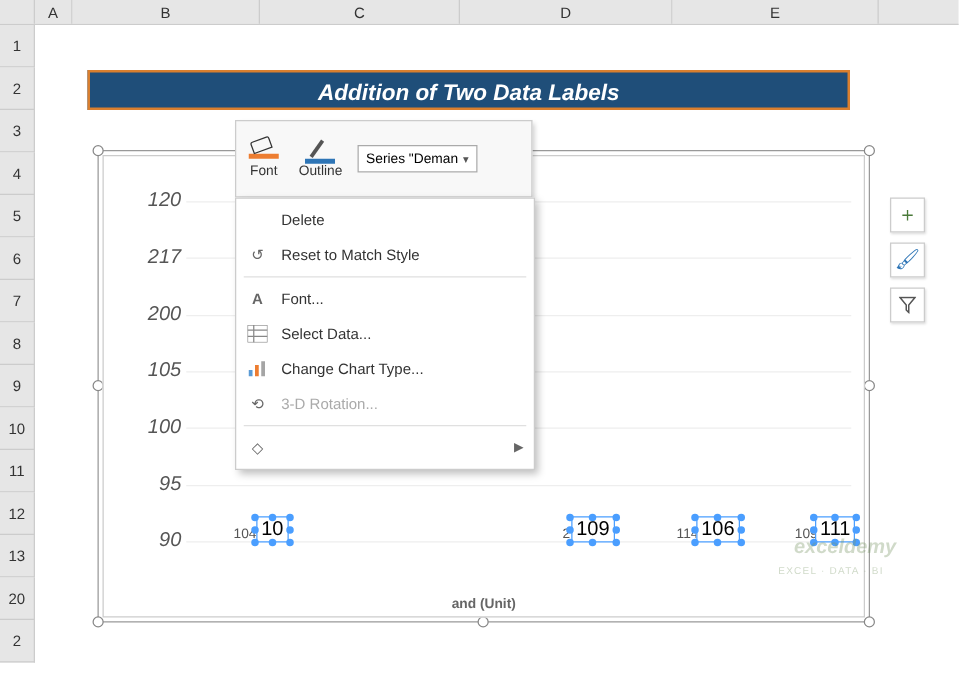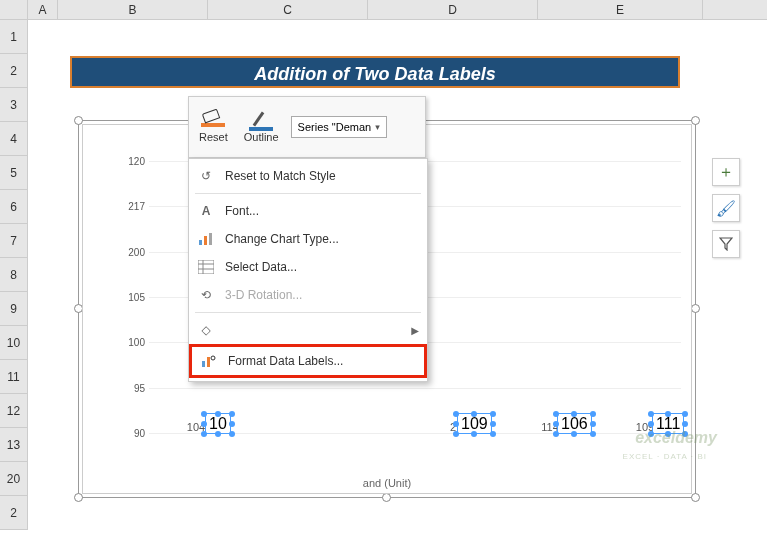--- a/index.html
+++ b/index.html
@@ -19,35 +19,35 @@
     .row-header { text-align: center; font-size: 12px; color: #333; border-bottom: 1px solid #ccc; border-right: 1px solid #ccc; background: #e6e6e6; line-height: 34px; height: 34px; }
     
     .title-bar { position: absolute; left: 70px; top: 56px; width: 610px; height: 32px; background: #1f4e79; color: #fff; font-weight: bold; font-style: italic; font-size: 18px; text-align: center; line-height: 32px; border: 2px solid #d97f2f; }
     
     .chart-container { position: absolute; left: 82px; top: 124px; width: 610px; height: 370px; border: 1px solid #ccc; background: #fff; }
     .chart-selected-border { position: absolute; left: 78px; top: 120px; width: 618px; height: 378px; border: 1px solid #999; }
     .sel-handle { position: absolute; width: 9px; height: 9px; background: #fff; border: 1px solid #888; border-radius: 50%; }
     
     .chart-area { position: absolute; left: 36px; top: 36px; right: 10px; bottom: 60px; }
     .y-axis { position: absolute; left: 0; top: 0; bottom: 0; width: 30px; }
-    .y-tick { position: absolute; right: 4px; font-size: 10px; color: #555; transform: translateY(-50%); }
+    .y-tick { position: absolute; right: 4px; font-size: 16px; color: #555; transform: translateY(-50%); font-style: italic; }
     .gridline { position: absolute; left: 30px; right: 0; height: 1px; background: #eee; }
     
     .bars-area { position: absolute; left: 30px; right: 0; top: 0; bottom: 0; }
     .bar-group { position: absolute; bottom: 0; width: 80px; }
     .bar { position: absolute; bottom: 0; width: 22px; }
     .bar-blue { background: #5b9bd5; }
     .bar-orange { background: #ed7d31; }
     .bar-label { position: absolute; font-size: 11px; color: #555; text-align: center; width: 30px; transform: translateX(-50%); white-space: nowrap; }
     .bar-label-selected { border: 1px solid #4a9eff; background: #fff; padding: 1px 3px; }
     .sel-dot { position: absolute; width: 6px; height: 6px; background: #4a9eff; border-radius: 50%; }
     
     .x-labels { position: absolute; left: 66px; bottom: 26px; right: 10px; height: 30px; }
     .x-label { position: absolute; font-size: 11px; color: #555; text-align: center; width: 80px; }
-    .axis-title { position: absolute; left: 0; right: 0; bottom: 4px; text-align: center; font-size: 11px; color: #666; }
+    .axis-title { position: absolute; left: 0; right: 0; bottom: 4px; text-align: center; font-size: 11px; color: #666; font-weight: bold; }
     
     .mini-toolbar { position: absolute; left: 188px; top: 96px; width: 238px; height: 62px; background: #f8f8f8; border: 1px solid #ccc; box-shadow: 2px 2px 4px rgba(0,0,0,.2); display: flex; align-items: center; padding: 4px 6px; gap: 8px; z-index: 50; }
     .mini-btn { display: flex; flex-direction: column; align-items: center; gap: 2px; font-size: 11px; color: #333; cursor: pointer; padding: 2px 4px; }
     .fill-icon { width: 24px; height: 18px; position: relative; }
     .fill-bucket { width: 16px; height: 10px; border: 1.5px solid #333; border-radius: 2px 2px 0 0; transform: rotate(-20deg); margin-left: 2px; }
     .fill-underline { width: 24px; height: 4px; background: #ed7d31; margin-top: 2px; }
     .outline-icon { width: 24px; height: 18px; position: relative; }
     .outline-pen { width: 3px; height: 16px; background: #555; transform: rotate(35deg); margin-left: 8px; }
     .outline-underline { width: 24px; height: 4px; background: #2e75b6; margin-top: 0px; }
     .series-dropdown { border: 1px solid #aaa; padding: 4px 6px; font-size: 11px; background: #fff; display: flex; align-items: center; gap: 4px; cursor: pointer; }
@@ -192,86 +192,80 @@
   </div>
   <div class="axis-title">and (Unit)</div>
 </div>
 
 <div class="mini-toolbar">
   <div class="mini-btn">
     <div class="fill-icon">
         <div class="fill-bucket"></div>
         <div class="fill-underline"></div>
       </div>
-    <span>Reset</span>
+    <span>Font</span>
   </div>
   <div class="mini-btn">
     <div class="outline-icon">
         <div class="outline-pen"></div>
         <div class="outline-underline"></div>
       </div>
     <span>Outline</span>
   </div>
   <div class="series-dropdown">
     <span>Series "Deman</span>
     <span class="drop-arrow">▾</span>
   </div>
 </div>
 
 <div class="context-menu">
   <div class="menu-item">
+    <div class="menu-icon"></div>
+    <span>Delete</span>
+  </div>
+  <div class="menu-item">
     <div class="menu-icon">↺</div>
     <span>Reset to Match Style</span>
   </div>
   <div class="menu-sep"></div>
   <div class="menu-item">
     <div class="menu-icon">
         <b>A</b>
       </div>
     <span>Font...</span>
-  </div>
-  <div class="menu-item">
-    <div class="menu-icon">
-      <svg width="16" height="14" viewBox="0 0 16 14">
-          <rect x="1" y="8" width="3" height="5" fill="#5b9bd5"></rect>
-          <rect x="6" y="4" width="3" height="9" fill="#ed7d31"></rect>
-          <rect x="11" y="1" width="3" height="12" fill="#a5a5a5"></rect>
-        </svg>
-    </div>
-    <span>Change Chart Type...</span>
   </div>
   <div class="menu-item">
     <div class="menu-icon">
       <svg width="16" height="14" viewBox="0 0 16 14">
           <rect x="0" y="0" width="16" height="14" fill="none" stroke="#888"></rect>
           <line x1="0" y1="4" x2="16" y2="4" stroke="#888"></line>
           <line x1="0" y1="9" x2="16" y2="9" stroke="#888"></line>
           <line x1="5" y1="0" x2="5" y2="14" stroke="#888"></line>
         </svg>
     </div>
     <span>Select Data...</span>
   </div>
+  <div class="menu-item">
+    <div class="menu-icon">
+      <svg width="16" height="14" viewBox="0 0 16 14">
+          <rect x="1" y="8" width="3" height="5" fill="#5b9bd5"></rect>
+          <rect x="6" y="4" width="3" height="9" fill="#ed7d31"></rect>
+          <rect x="11" y="1" width="3" height="12" fill="#a5a5a5"></rect>
+        </svg>
+    </div>
+    <span>Change Chart Type...</span>
+  </div>
   <div class="menu-item disabled">
     <div class="menu-icon">⟲</div>
     <span>3-D Rotation...</span>
   </div>
   <div class="menu-sep"></div>
   <div class="menu-item">
     <div class="menu-icon">◇</div>
     <span class="arrow">▶</span>
-  </div>
-  <div class="menu-item highlight-box">
-    <div class="menu-icon">
-      <svg width="16" height="14" viewBox="0 0 16 14">
-          <rect x="1" y="7" width="3" height="6" fill="#5b9bd5"></rect>
-          <rect x="6" y="3" width="3" height="10" fill="#ed7d31"></rect>
-          <circle cx="12" cy="4" r="2" fill="none" stroke="#333"></circle>
-        </svg>
-    </div>
-    <span>Format Data Labels...</span>
   </div>
 </div>
 
 <div class="side-buttons">
   <div class="side-btn">
       <span>＋</span>
     </div>
   <div class="side-btn">
       <span style="color:#2e75b6">🖌</span>
     </div>

